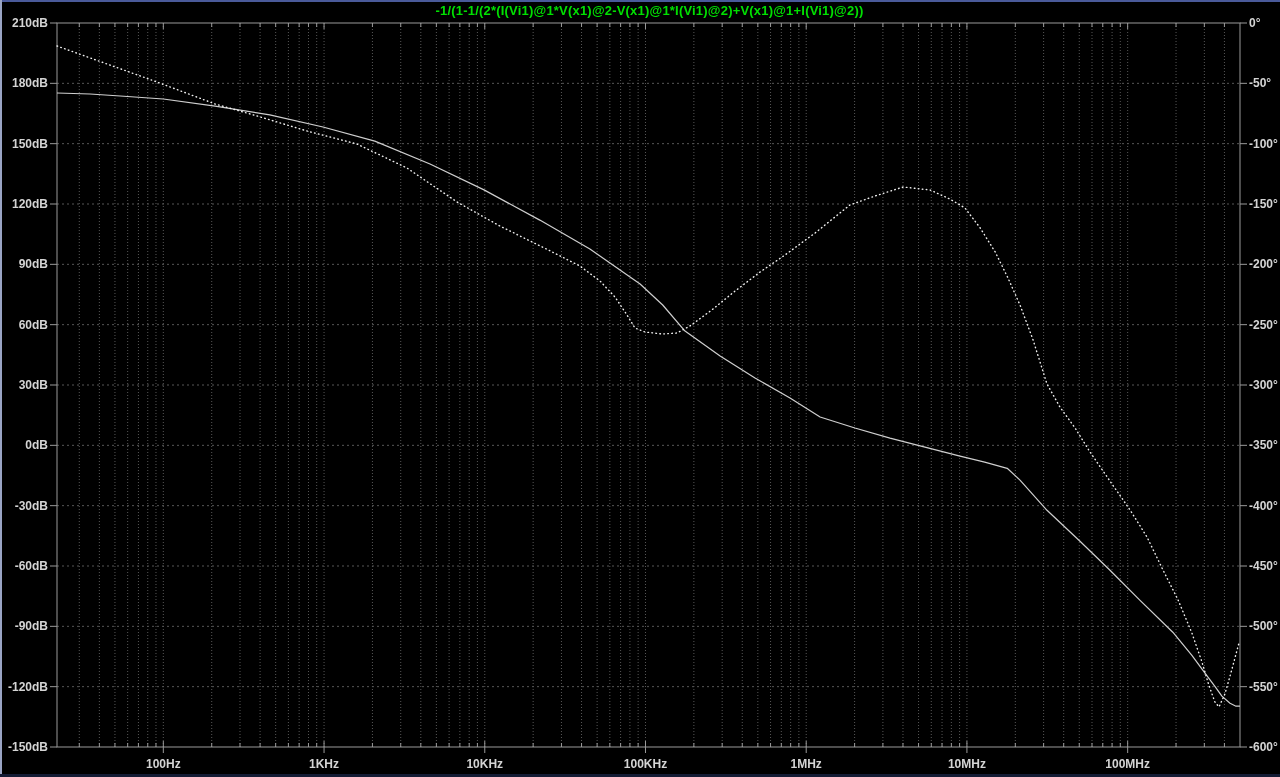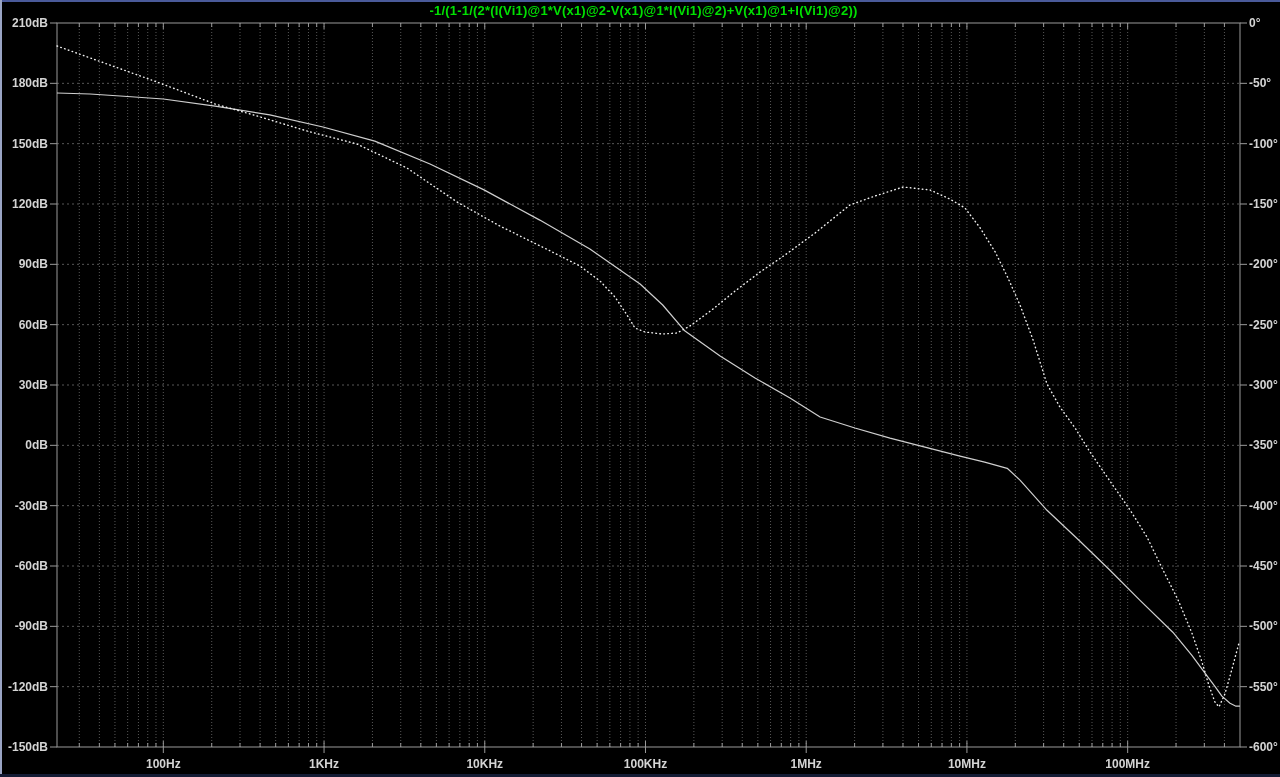--- a/index.html
+++ b/index.html
@@ -5,21 +5,21 @@
   html,body{margin:0;padding:0;background:#000;}
   #window{
     position:relative;width:1280px;height:777px;background:#000;overflow:hidden;
     font-family:"Liberation Sans",sans-serif;
   }
   .chrome{position:absolute;}
   #chrome-top{left:0;top:0;width:1280px;height:2px;}
   #chrome-left{left:0;top:0;width:2px;height:777px;}
   #chrome-bottom{left:0;top:774px;width:1280px;height:3px;}
   #plot-title{
-    position:absolute;left:52px;top:3px;width:1183px;height:16px;
+    position:absolute;left:58px;top:3px;width:1183px;height:16px;
     text-align:center;font-size:13px;font-weight:bold;letter-spacing:0.2px;
     white-space:nowrap;
   }
   #plot-svg{position:absolute;left:0;top:0;}
   text{font-family:"Liberation Sans",sans-serif;font-size:12px;font-weight:bold;}
 </style>
 </head>
 <body>
 
 <div id="window">

